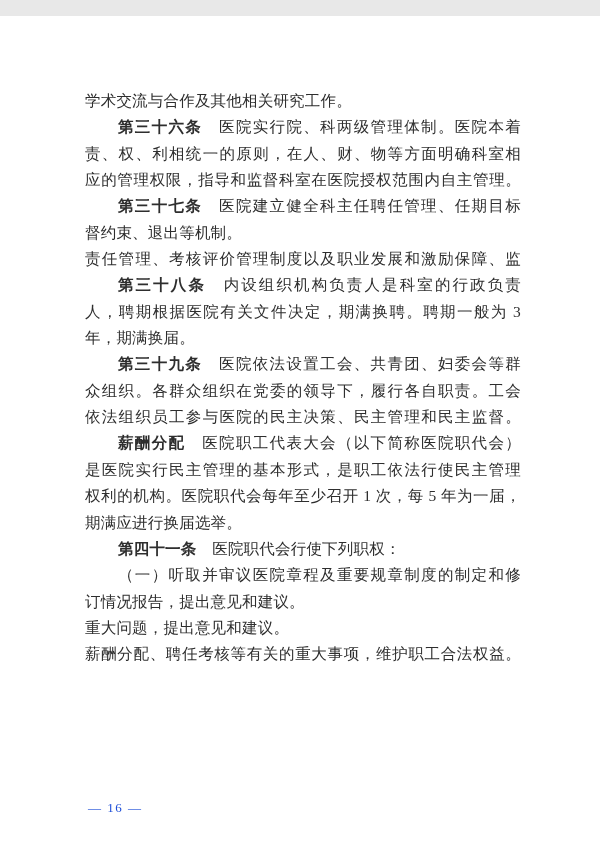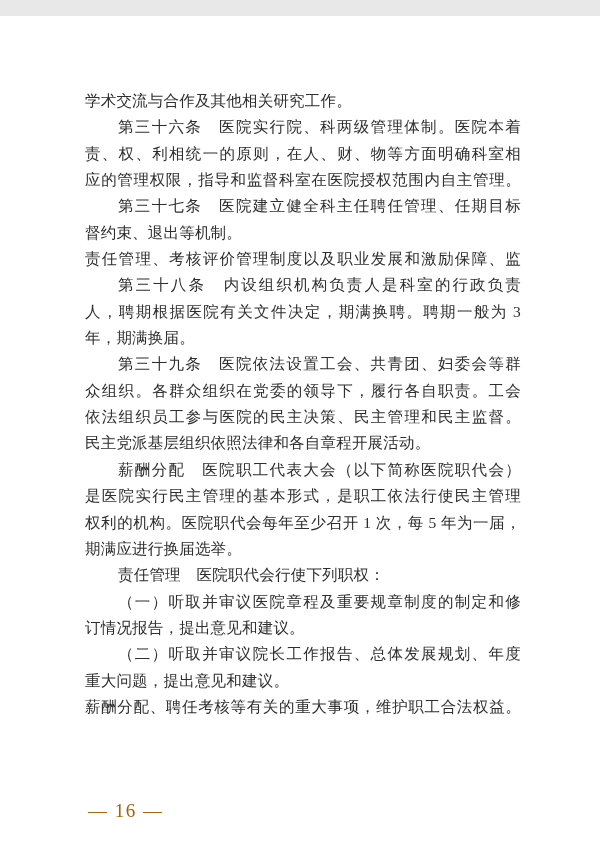--- a/index.html
+++ b/index.html
@@ -35,55 +35,53 @@
   .line.j {
     white-space: normal;
     text-align: justify;
     text-align-last: justify;
     text-justify: inter-character;
   }
   .line.ind {
     text-indent: 33px;
   }
   .b {
-    font-weight: normal;
+    font-weight: bold;
   }
   .page-number {
     position: absolute;
     left: 88px;
     top: 784px;
-    font-size: 19px;
+    font-size: 13px;
     letter-spacing: 1.5px;
-    color: #a16207;
+    color: #1d4ed8;
   }
 </style>
 </head>
 <body>
 
 <div class="page">
   <div class="doc-body">
       <div class="line"><span>学术交流与合作及其他相关研究工作。</span></div>
       <div class="line j ind"><span class="b">第三十六条</span><span>　医院实行院、科两级管理体制。医院本着</span></div>
       <div class="line j"><span>责、权、利相统一的原则，在人、财、物等方面明确科室相</span></div>
       <div class="line j"><span>应的管理权限，指导和监督科室在医院授权范围内自主管理。</span></div>
       <div class="line j ind"><span class="b">第三十七条</span><span>　医院建立健全科主任聘任管理、任期目标</span></div>
       <div class="line"><span>督约束、退出等机制。</span></div>
       <div class="line j"><span>责任管理、考核评价管理制度以及职业发展和激励保障、监</span></div>
       <div class="line j ind"><span class="b">第三十八条</span><span>　内设组织机构负责人是科室的行政负责</span></div>
       <div class="line j"><span>人，聘期根据医院有关文件决定，期满换聘。聘期一般为 3</span></div>
       <div class="line"><span>年，期满换届。</span></div>
       <div class="line j ind"><span class="b">第三十九条</span><span>　医院依法设置工会、共青团、妇委会等群</span></div>
       <div class="line j"><span>众组织。各群众组织在党委的领导下，履行各自职责。工会</span></div>
       <div class="line j"><span>依法组织员工参与医院的民主决策、民主管理和民主监督。</span></div>
-      <div class="line"><span>民主党派基层组织依照法律和各自章程开展活动。</span></div>
       <div class="line j ind"><span class="b">薪酬分配</span><span>　医院职工代表大会（以下简称医院职代会）</span></div>
       <div class="line j"><span>是医院实行民主管理的基本形式，是职工依法行使民主管理</span></div>
       <div class="line j"><span>权利的机构。医院职代会每年至少召开 1 次，每 5 年为一届，</span></div>
       <div class="line"><span>期满应进行换届选举。</span></div>
-      <div class="line ind"><span class="b">责任管理</span><span>　医院职代会行使下列职权：</span></div>
+      <div class="line ind"><span class="b">第四十一条</span><span>　医院职代会行使下列职权：</span></div>
       <div class="line j ind"><span>（一）听取并审议医院章程及重要规章制度的制定和修</span></div>
       <div class="line"><span>订情况报告，提出意见和建议。</span></div>
-      <div class="line j ind"><span>（二）听取并审议院长工作报告、总体发展规划、年度</span></div>
       <div class="line"><span>重大问题，提出意见和建议。</span></div>
       <div class="line j"><span>薪酬分配、聘任考核等有关的重大事项，维护职工合法权益。</span></div>
     </div>
   <div class="page-number">— 16 —</div>
 </div>
 
 </body></html>

